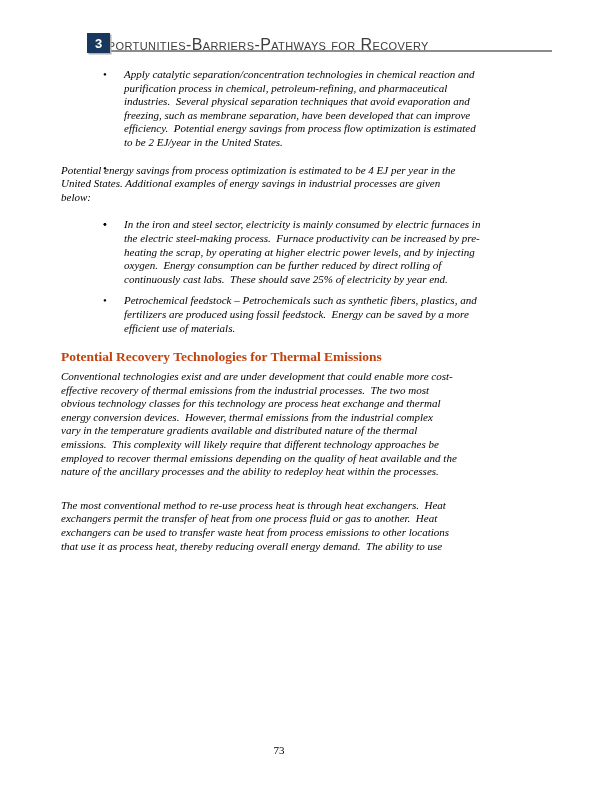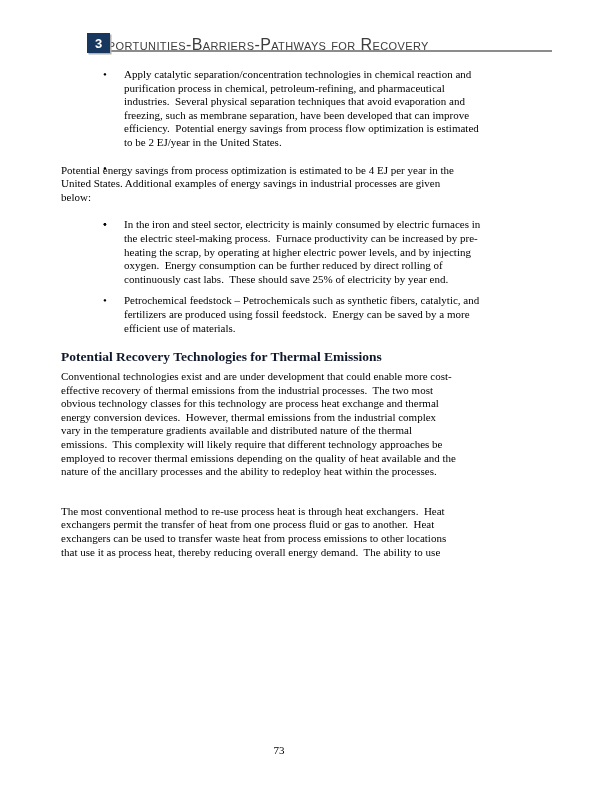--- a/index.html
+++ b/index.html
@@ -70,28 +70,29 @@
     position: relative;
     padding-left: 63px;
   }
   .bullet-item .glyph {
     position: absolute;
     left: 42px;
     top: -0.5px;
   }
   .btext, .para {
     white-space: pre-wrap;
+    font-style: italic;
   }
   .para { margin: 0; }
   .section-heading {
     margin: 14px 0 0 0;
     font-size: 13.5px;
     line-height: 16px;
     font-weight: bold;
-    color: #0f172a;
+    color: #c2410c;
     font-family: "Liberation Serif", serif;
   }
 
   
   .footer-page-number {
     position: absolute;
     top: 744px;
     left: 0;
     width: 558px;
     text-align: center;
@@ -143,38 +144,38 @@
       <li class="bullet-item" style="margin-top:9px">
         <span class="glyph">•</span>
         <span class="btext">In the iron and steel sector, electricity is mainly consumed by electric furnaces in
 the electric steel-making process.  Furnace productivity can be increased by pre-
 heating the scrap, by operating at higher electric power levels, and by injecting
 oxygen.  Energy consumption can be further reduced by direct rolling of
 continuously cast labs.  These should save 25% of electricity by year end.</span>
       </li>
       <li class="bullet-item" style="margin-top:8px">
         <span class="glyph">•</span>
-        <span class="btext">Petrochemical feedstock – Petrochemicals such as synthetic fibers, catalytic, and
+        <span class="btext">Petrochemical feedstock – Petrochemicals such as synthetic fibers, plastics, and
 fertilizers are produced using fossil feedstock.  Energy can be saved by a more
 efficient use of materials.</span>
       </li>
     </ul>
 
     <h2 class="section-heading">Potential Recovery Technologies for Thermal Emissions</h2>
 
     <p class="para" style="margin-top:5px">Conventional technologies exist and are under development that could enable more cost-
 effective recovery of thermal emissions from the industrial processes.  The two most
 obvious technology classes for this technology are process heat exchange and thermal
 energy conversion devices.  However, thermal emissions from the industrial complex
 vary in the temperature gradients available and distributed nature of the thermal
 emissions.  This complexity will likely require that different technology approaches be
 employed to recover thermal emissions depending on the quality of heat available and the
 nature of the ancillary processes and the ability to redeploy heat within the processes.</p>
 
-    <p class="para" style="margin-top:26px">The most conventional method to re-use process heat is through heat exchangers.  Heat
+    <p class="para" style="margin-top:20px">The most conventional method to re-use process heat is through heat exchangers.  Heat
 exchangers permit the transfer of heat from one process fluid or gas to another.  Heat
 exchangers can be used to transfer waste heat from process emissions to other locations
 that use it as process heat, thereby reducing overall energy demand.  The ability to use</p>
 
   </div>
 
   <div class="footer-page-number">73</div>
 
 </div>
 

